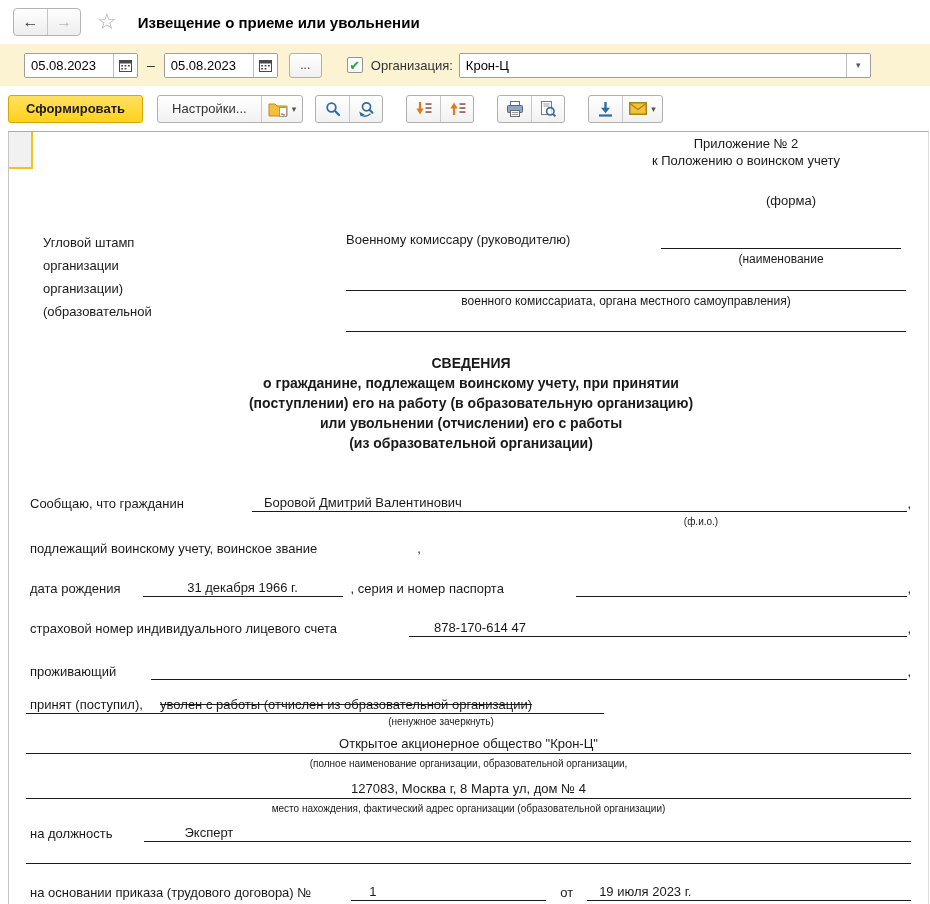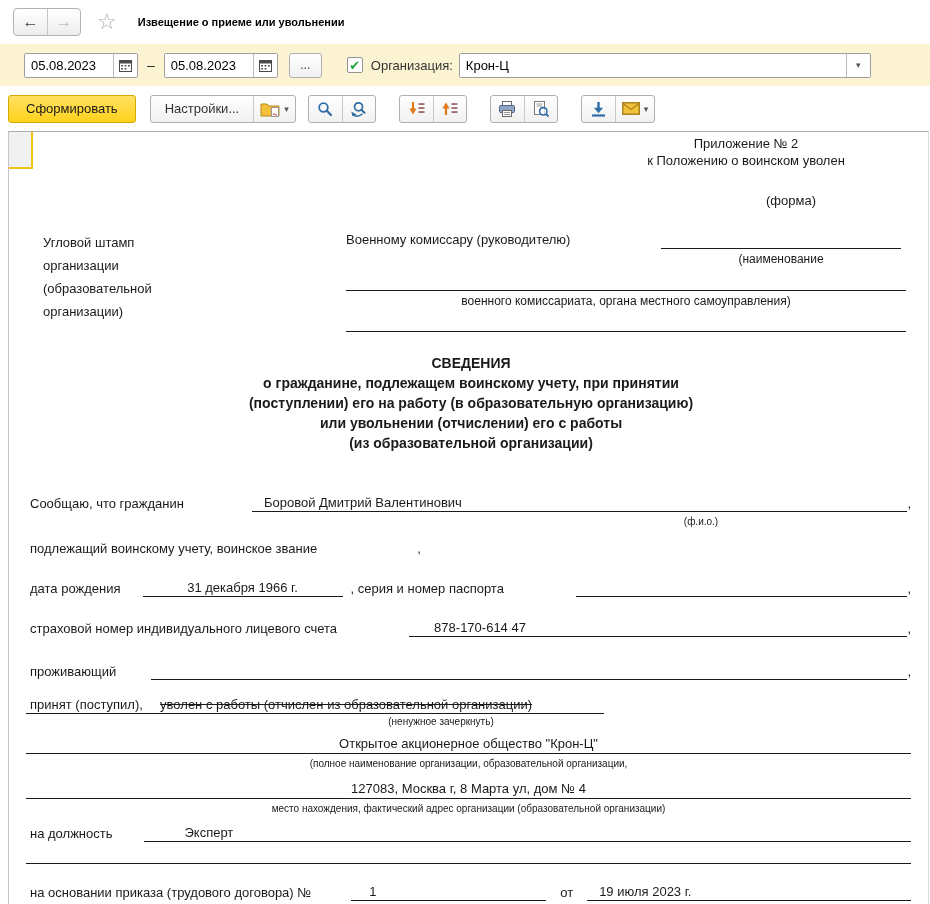--- a/index.html
+++ b/index.html
@@ -9,21 +9,21 @@
   
   .hdr { height:44px; display:flex; align-items:center; padding-left:13px; background:#fff; }
   .navgroup { display:inline-flex; border:1px solid #b3b3b3; border-radius:4px; overflow:hidden;
     background:linear-gradient(#ffffff,#ededed); }
   .navbtn { width:33px; height:26px; border:none; background:transparent; font-size:16px;
     display:flex; align-items:center; justify-content:center; cursor:pointer; }
   .navbtn + .navbtn { border-left:1px solid #c6c6c6; }
   .nav-back { color:#3c3c3c; }
   .nav-fwd  { color:#b8b8b8; }
   .star { font-size:22px; color:#ababab; margin:0 14px 0 16px; cursor:pointer; }
-  .hdr-title { font-size:11px; font-weight:bold; color:#000;padding-left:7px; }
+  .hdr-title { font-size:15px; font-weight:bold; color:#000;padding-left:7px; }
 
   
   .filter { height:42px; background:#fbf3d1; display:flex; align-items:center; padding-left:24px; }
   .field { display:inline-flex; align-items:stretch; height:25px; border:1px solid #9e9e9e;
     border-radius:2px; background:#fff; overflow:hidden; }
   .field input { border:none; outline:none; font:13px "Liberation Sans","DejaVu Sans",sans-serif;
     padding:0 6px; color:#000; }
   .datefield input { width:88px; }
   .sqbtn { width:24px; border:none; border-left:1px solid #bdbdbd; background:#fff;
     display:flex; align-items:center; justify-content:center; cursor:pointer; }
@@ -34,21 +34,21 @@
     margin-left:25px; display:flex; align-items:center; justify-content:center;
     font-size:13px; font-weight:bold; color:#1da53c; cursor:pointer; }
   .orglbl { font-size:13px; color:#333; margin:0 6px 0 8px; }
   .orgfield { width:412px; }
   .orgfield input { flex:1; }
 
   
   .toolbar { height:45px; background:#fff; display:flex; align-items:center; padding-left:8px; }
   .genbtn { height:28px; padding:0 17px; background:linear-gradient(#ffe061,#ffd21c);
     border:1px solid #d3a900; border-radius:3px; font-size:13px; color:#1a1a1a;
-    cursor:pointer; margin-right:14px; font-family:inherit; }
+    cursor:pointer; margin-right:14px; font-family:inherit;font-weight:bold; }
   .tbgroup { display:inline-flex; border:1px solid #b0b0b0; border-radius:3px; overflow:hidden;
     background:linear-gradient(#ffffff,#f1f1f1); height:28px; }
   .tbbtn { min-width:33px; height:26px; border:none; background:transparent; display:flex;
     align-items:center; justify-content:center; cursor:pointer; padding:0 6px;
     font-size:13px; color:#333; font-family:inherit; }
   .tbbtn + .tbbtn { border-left:1px solid #c8c8c8; }
   .caret { font-size:9px; color:#555; margin-left:4px; }
   .g-settings { margin-right:12px; }
   .g-search, .g-sort, .g-print { margin-right:23px; }
 
@@ -225,29 +225,29 @@
       <span class="caret">▾</span>
     </button>
   </span>
 </div>
 
 <div class="doc">
   <div class="corner"></div>
 
   <div class="abs ctr" style="left:577px; top:3px; width:320px; line-height:17px">
     <div>Приложение № 2</div>
-    <div>к Положению о воинском уволен</div>
+    <div>к Положению о воинском учету</div>
   </div>
   <div class="abs ctr" style="left:632px; top:61px; width:300px">(форма)</div>
 
   <div class="stampblk">
     <div>Угловой штамп</div>
     <div>организации</div>
+    <div>организации)</div>
     <div>(образовательной</div>
-    <div>организации)</div>
   </div>
 
   <div class="abs" style="left:337px; top:100px">Военному комиссару (руководителю)</div>
   <div class="hr" style="left:652px; top:116px; width:240px"></div>
   <div class="abs ctr hint12" style="left:652px; top:120px; width:240px">(наименование</div>
   <div class="hr" style="left:337px; top:158px; width:560px"></div>
   <div class="abs ctr hint12" style="left:337px; top:162px; width:560px">военного комиссариата, органа местного самоуправления)</div>
   <div class="hr" style="left:337px; top:199px; width:560px"></div>
 
   <div class="titleblk bold" style="top:221px">

